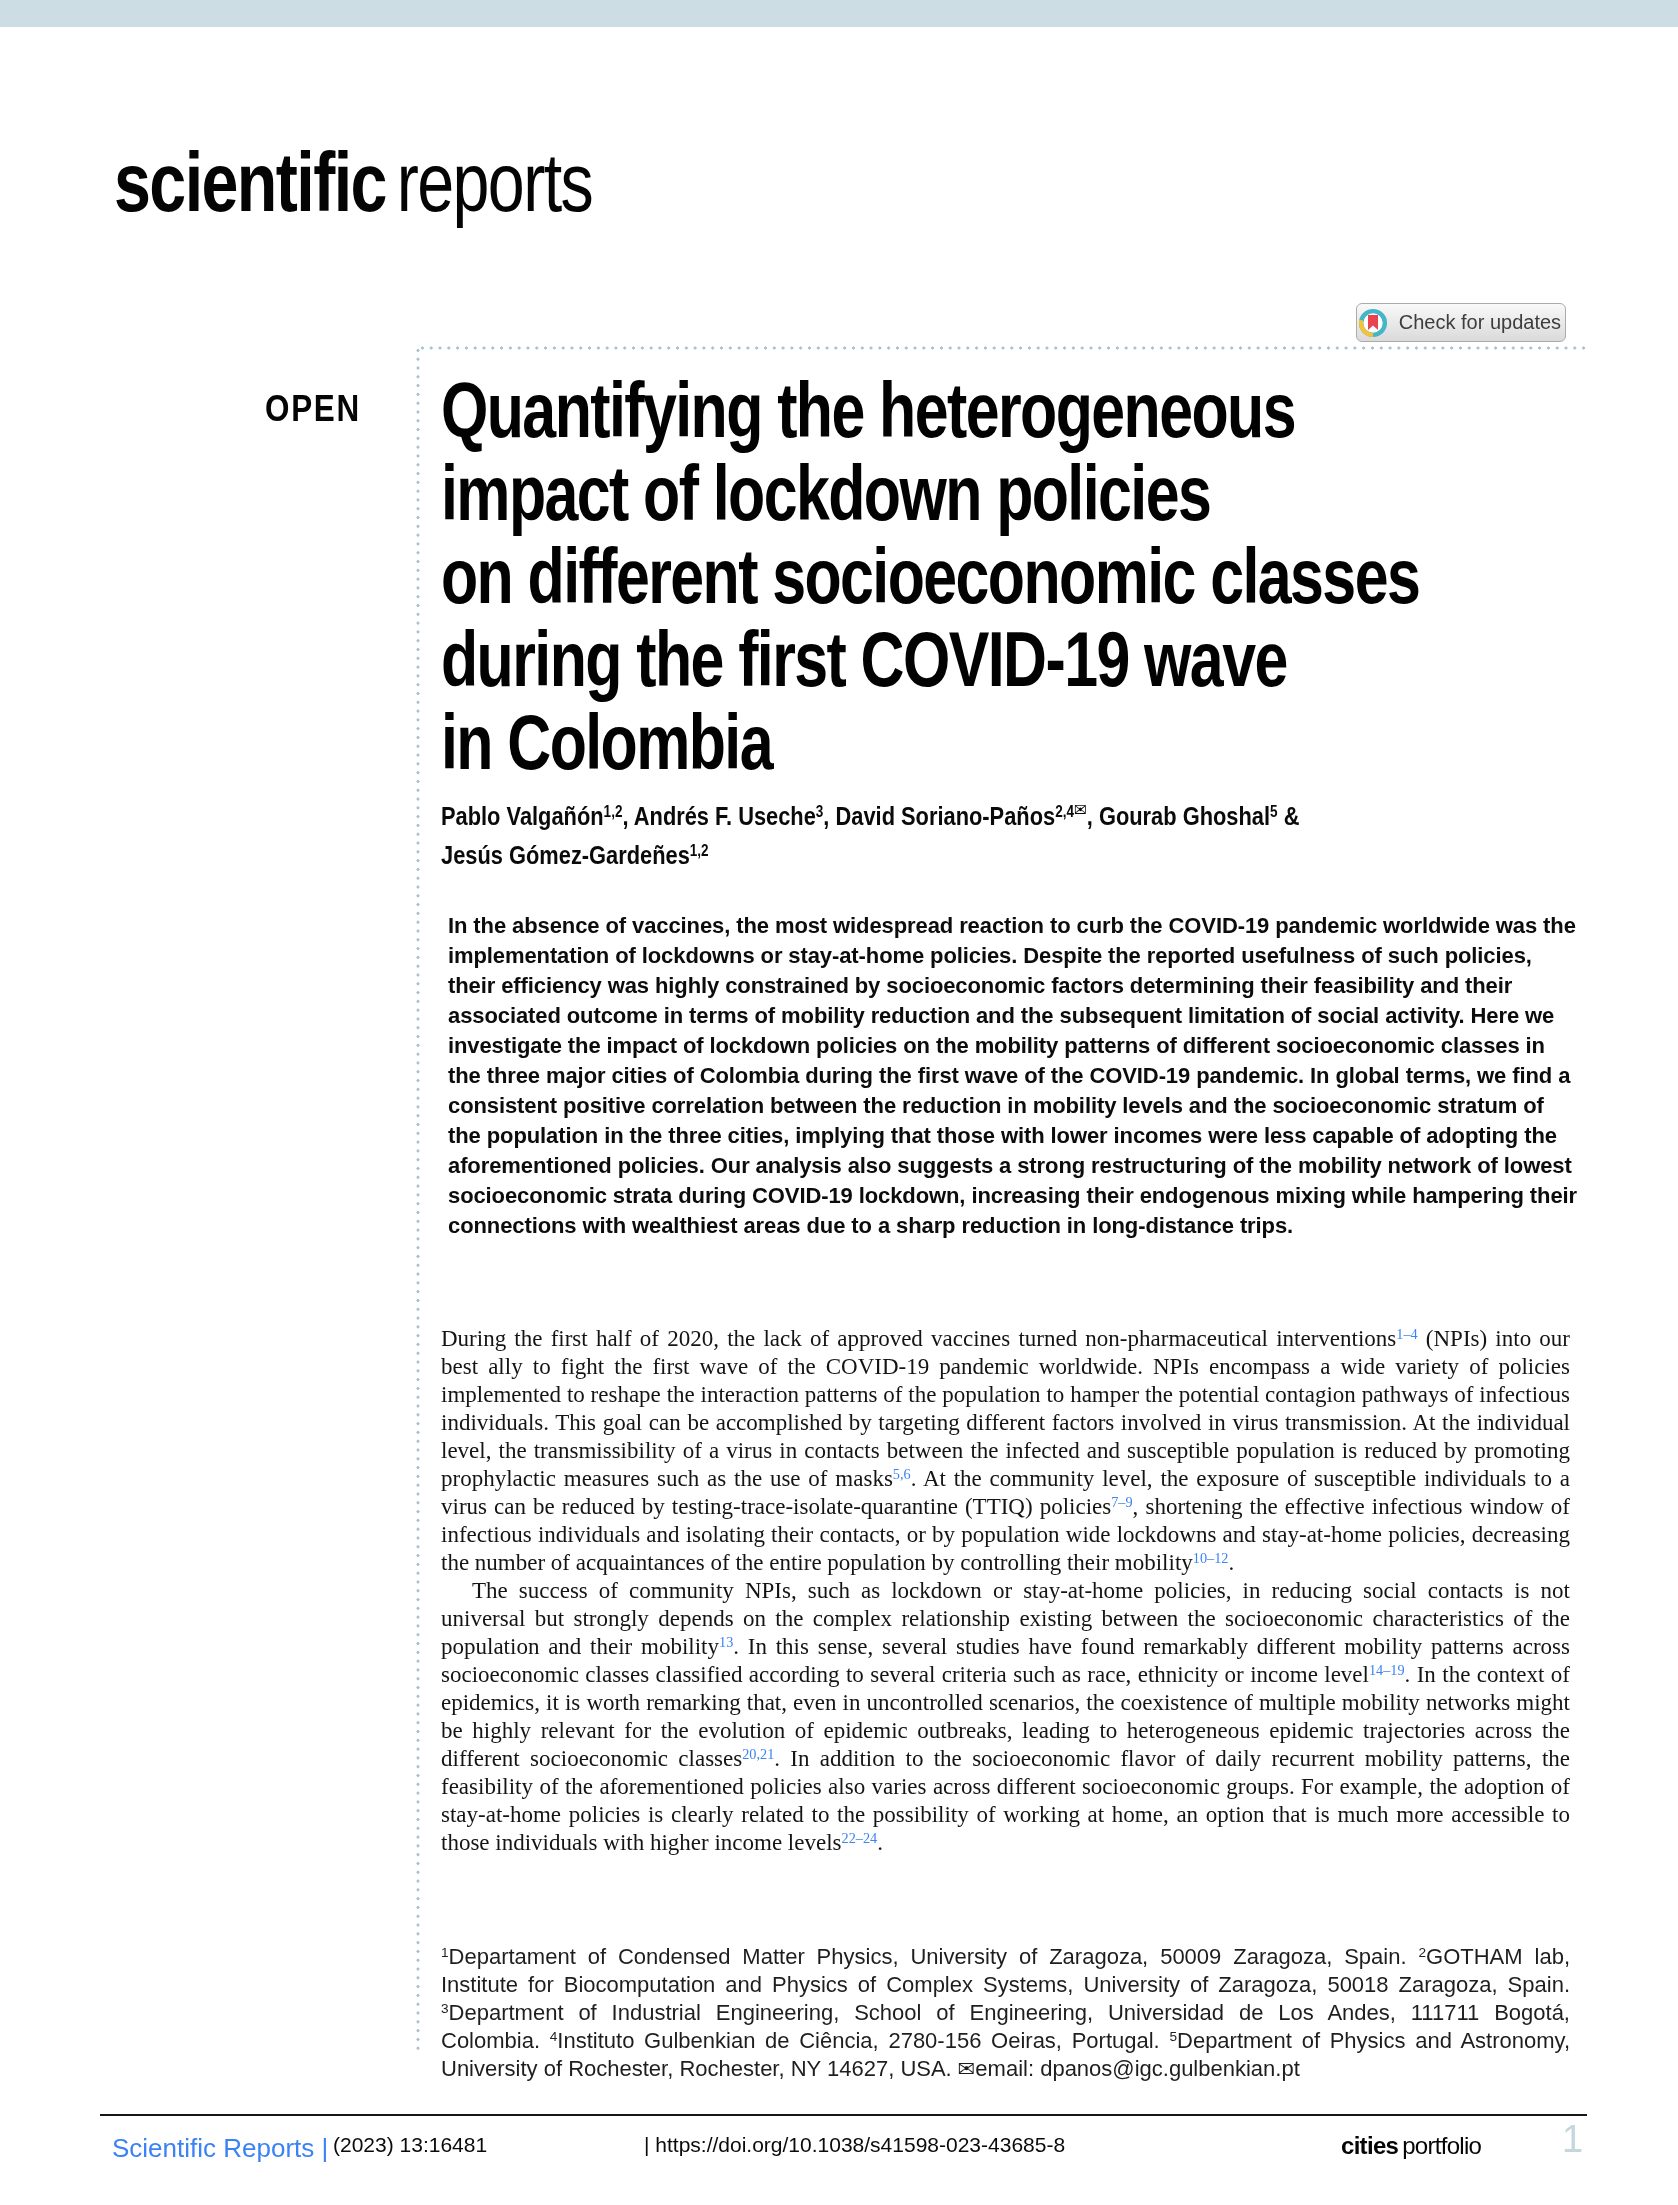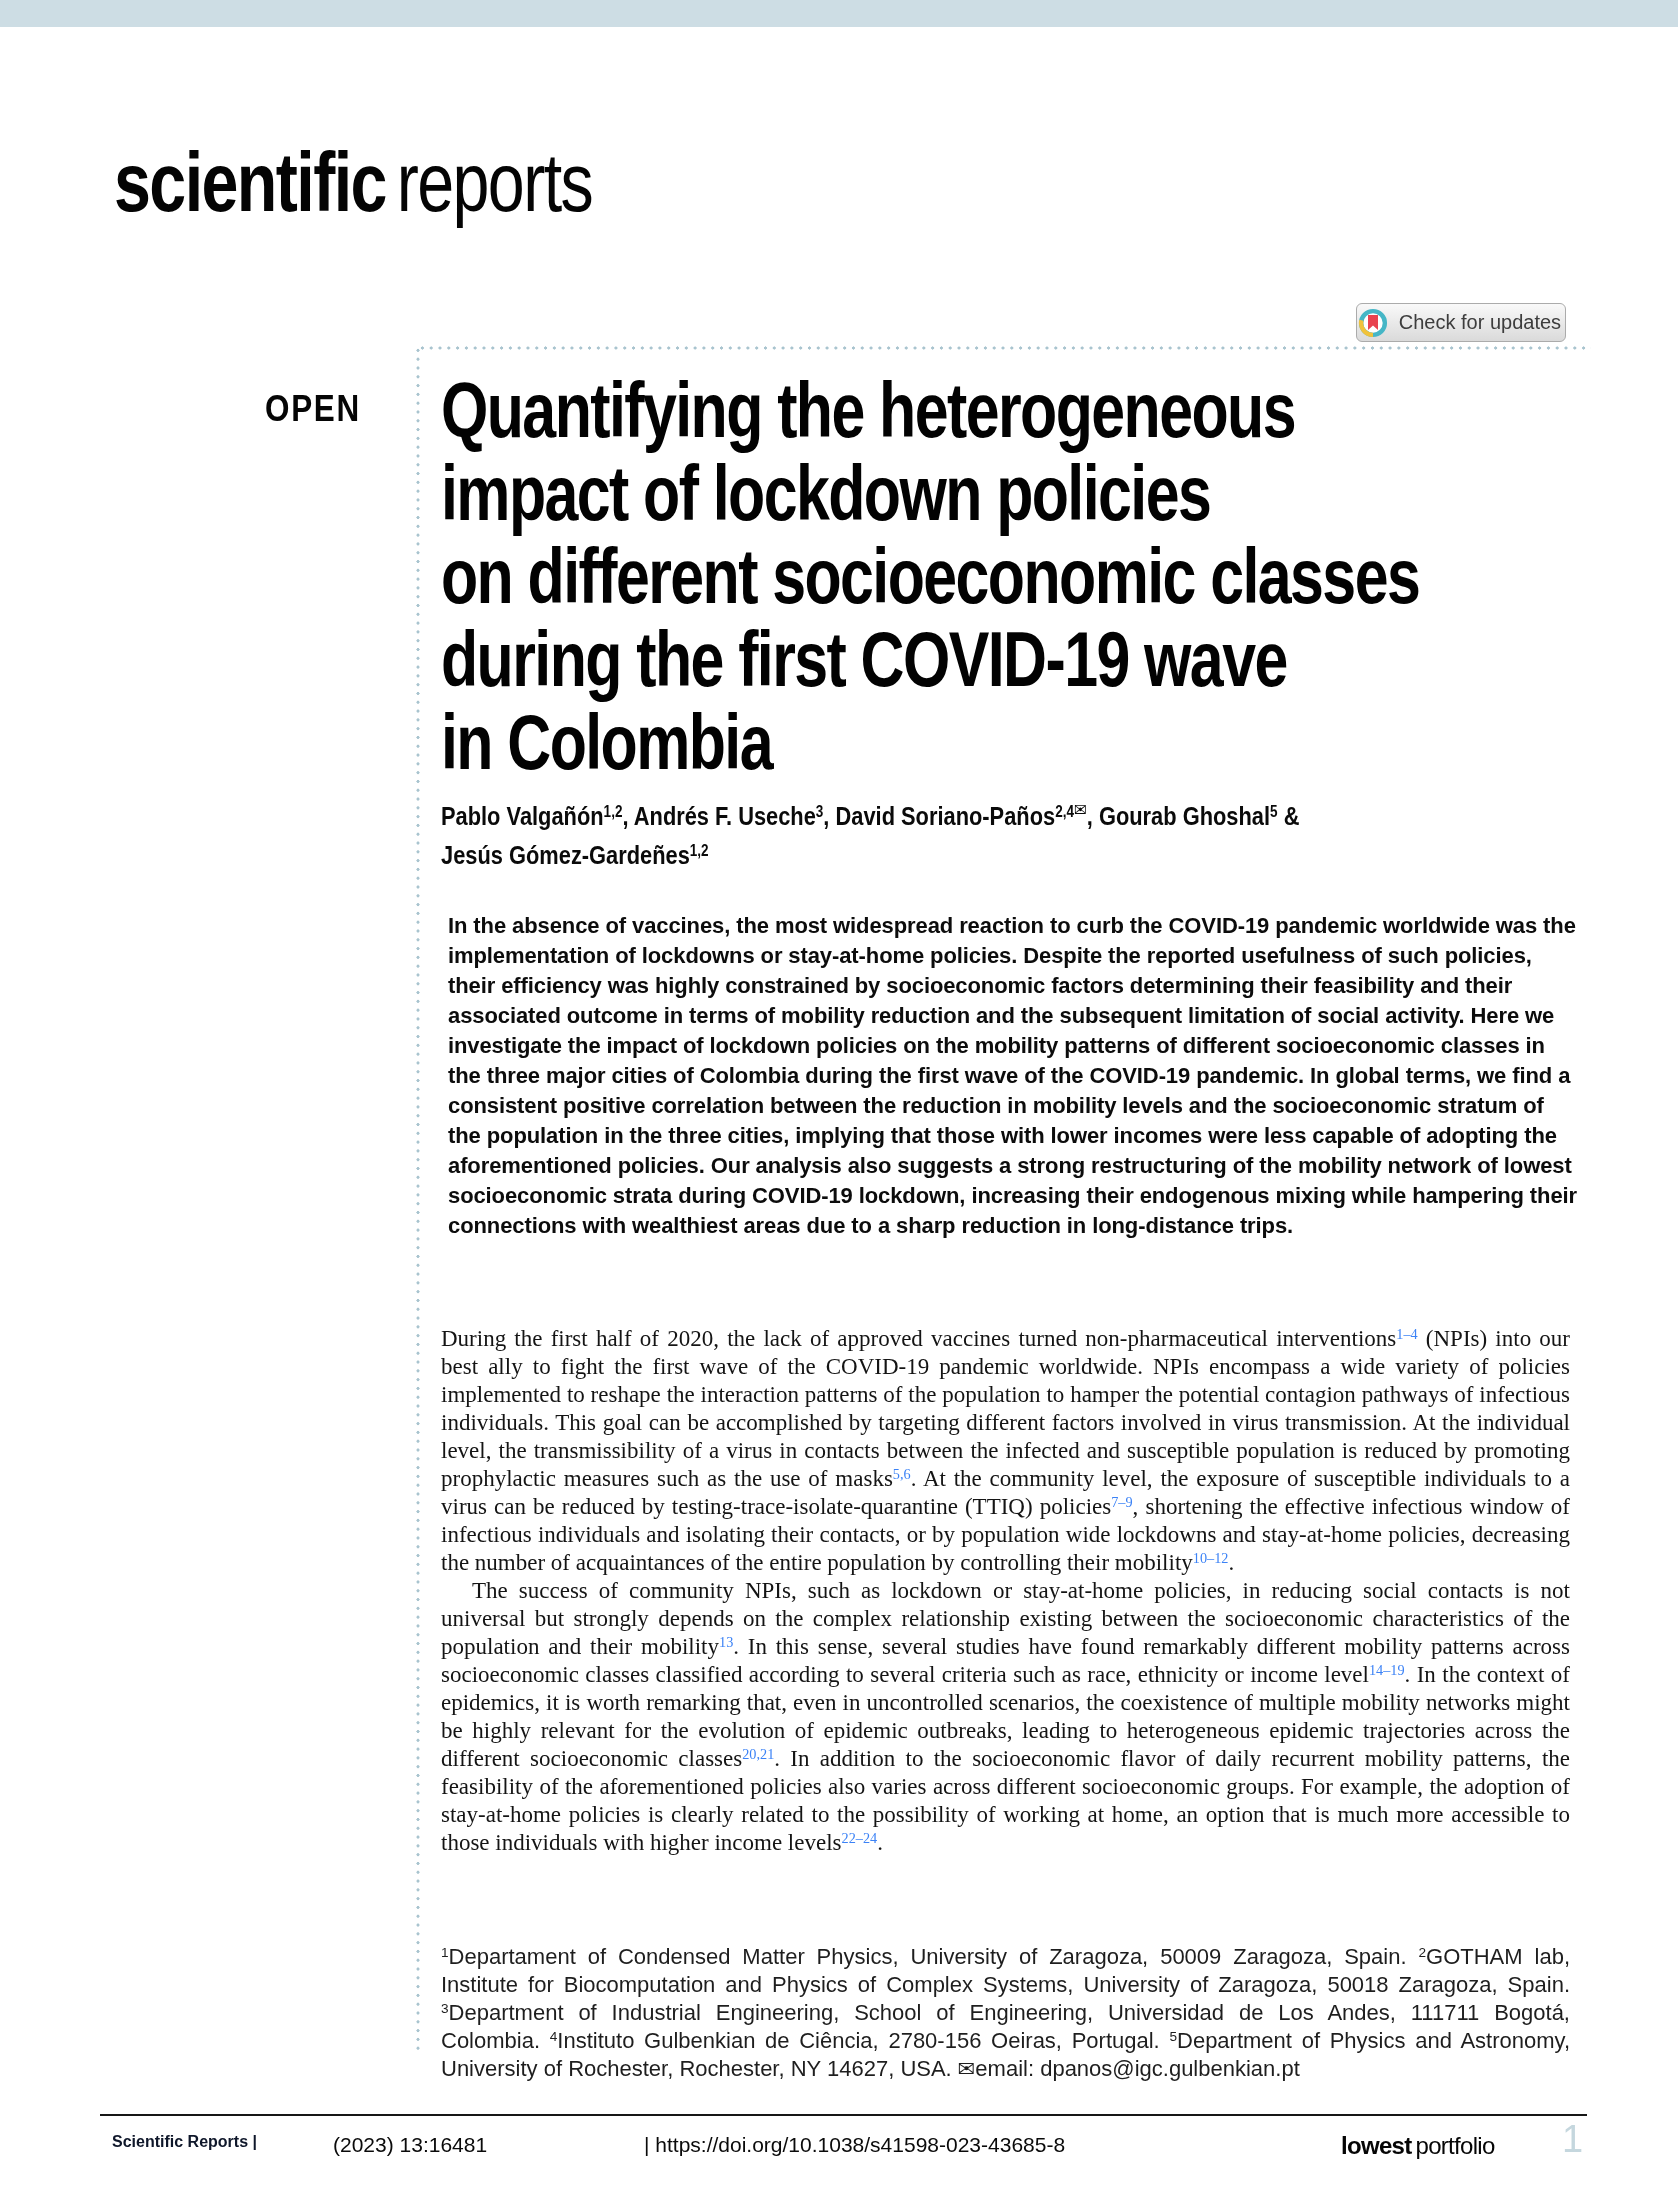--- a/index.html
+++ b/index.html
@@ -64,21 +64,21 @@
   .ref{color:#3b82f6;}
   .env{font-size:0.95em;}
   .sup.env{font-size:0.7em;}
 
   
   .affils{position:absolute;left:441px;top:1943px;width:1129px;font-size:22px;line-height:28px;
           text-align:justify;color:#1e1e1e;}
 
   
   .footer-rule{position:absolute;left:100px;top:2114px;width:1487px;height:2px;background:#161616;}
-  .f-journal{position:absolute;left:112px;top:2133px;font-size:16px;font-weight:bold;color:#0f172a;white-space:nowrap;}
+  .f-journal{position:absolute;left:112px;top:2133px;font-size:26px;font-weight:normal;color:#3b82f6;white-space:nowrap;}
   .f-citation{position:absolute;left:333px;top:2133px;font-size:21px;color:#0a0a0a;white-space:nowrap;}
   .f-doi{position:absolute;left:644px;top:2133px;font-size:21px;color:#0a0a0a;white-space:nowrap;}
   .f-brand{position:absolute;left:1341px;top:2132px;font-size:24px;color:#050505;letter-spacing:-0.7px;white-space:nowrap;}
   .f-brand .b{font-weight:bold;}
   .f-brand .l{font-weight:normal;margin-left:4px;}
   .f-page{position:absolute;left:1562px;top:2118px;font-size:38px;color:#c5d7de;}
 </style>
 </head>
 <body>
 
@@ -124,18 +124,18 @@
     <p class="indent"><span>The success of community NPIs, such as lockdown or stay-at-home policies, in reducing social contacts is not universal but strongly depends on the complex relationship existing between the socioeconomic characteristics of the population and their mobility</span><span class="sup ref">13</span><span>. In this sense, several studies have found remarkably different mobility patterns across socioeconomic classes classified according to several criteria such as race, ethnicity or income level</span><span class="sup ref">14–19</span><span>. In the context of epidemics, it is worth remarking that, even in uncontrolled scenarios, the coexistence of multiple mobility networks might be highly relevant for the evolution of epidemic outbreaks, leading to heterogeneous epidemic trajectories across the different socioeconomic classes</span><span class="sup ref">20,21</span><span>. In addition to the socioeconomic flavor of daily recurrent mobility patterns, the feasibility of the aforementioned policies also varies across different socioeconomic groups. For example, the adoption of stay-at-home policies is clearly related to the possibility of working at home, an option that is much more accessible to those individuals with higher income levels</span><span class="sup ref">22–24</span><span>.</span></p>
   </div>
 
   <div class="affils"><span><span class="sup">1</span><span>Departament of Condensed Matter Physics, University of Zaragoza, 50009 Zaragoza, Spain. </span><span class="sup">2</span><span>GOTHAM lab, Institute for Biocomputation and Physics of Complex Systems, University of Zaragoza, 50018 Zaragoza, Spain. </span><span class="sup">3</span><span>Department of Industrial Engineering, School of Engineering, Universidad de Los Andes, 111711 Bogotá, Colombia. </span><span class="sup">4</span><span>Instituto Gulbenkian de Ciência, 2780-156 Oeiras, Portugal. </span><span class="sup">5</span><span>Department of Physics and Astronomy, University of Rochester, Rochester, NY 14627, USA. </span><span class="env">✉</span><span>email: </span></span><span>dpanos@igc.gulbenkian.pt</span></div>
 
   <div class="footer-rule"></div>
   <div class="f-journal">Scientific Reports |</div>
   <div class="f-citation">(2023) 13:16481</div>
   <div class="f-doi">| https://doi.org/10.1038/s41598-023-43685-8</div>
   <div class="f-brand">
-    <span class="b">lowest</span><span class="l">portfolio</span>
+    <span class="b">cities</span><span class="l">portfolio</span>
   </div>
   <div class="f-page">1</div>
 
 </div>
 
 
 </body></html>

